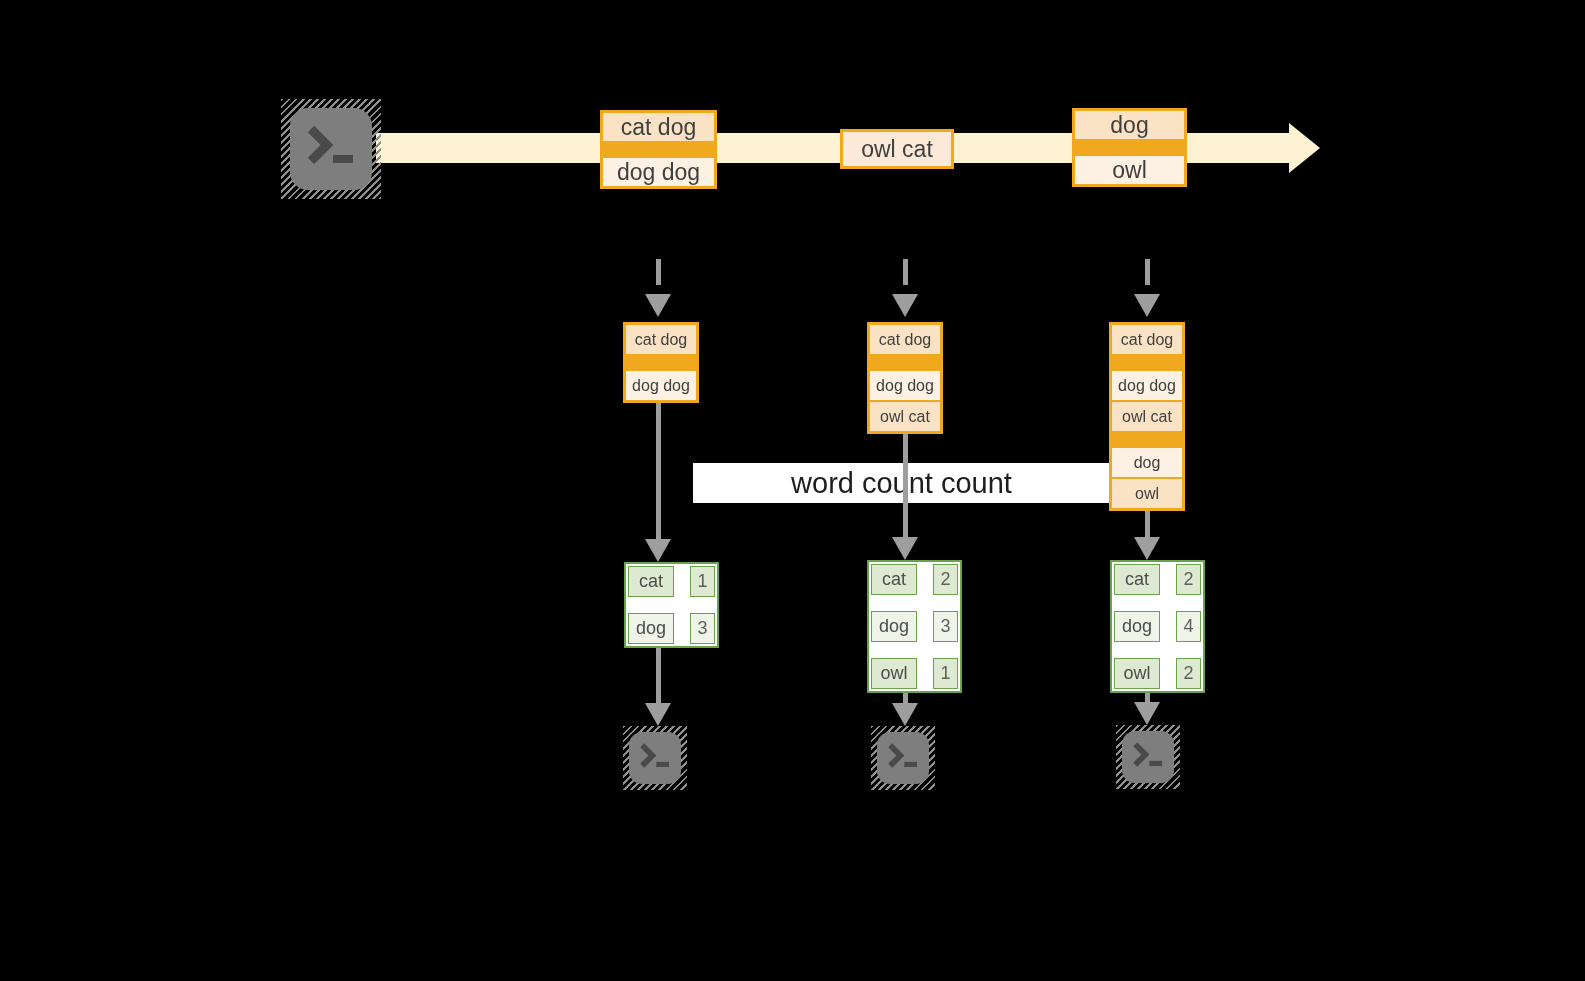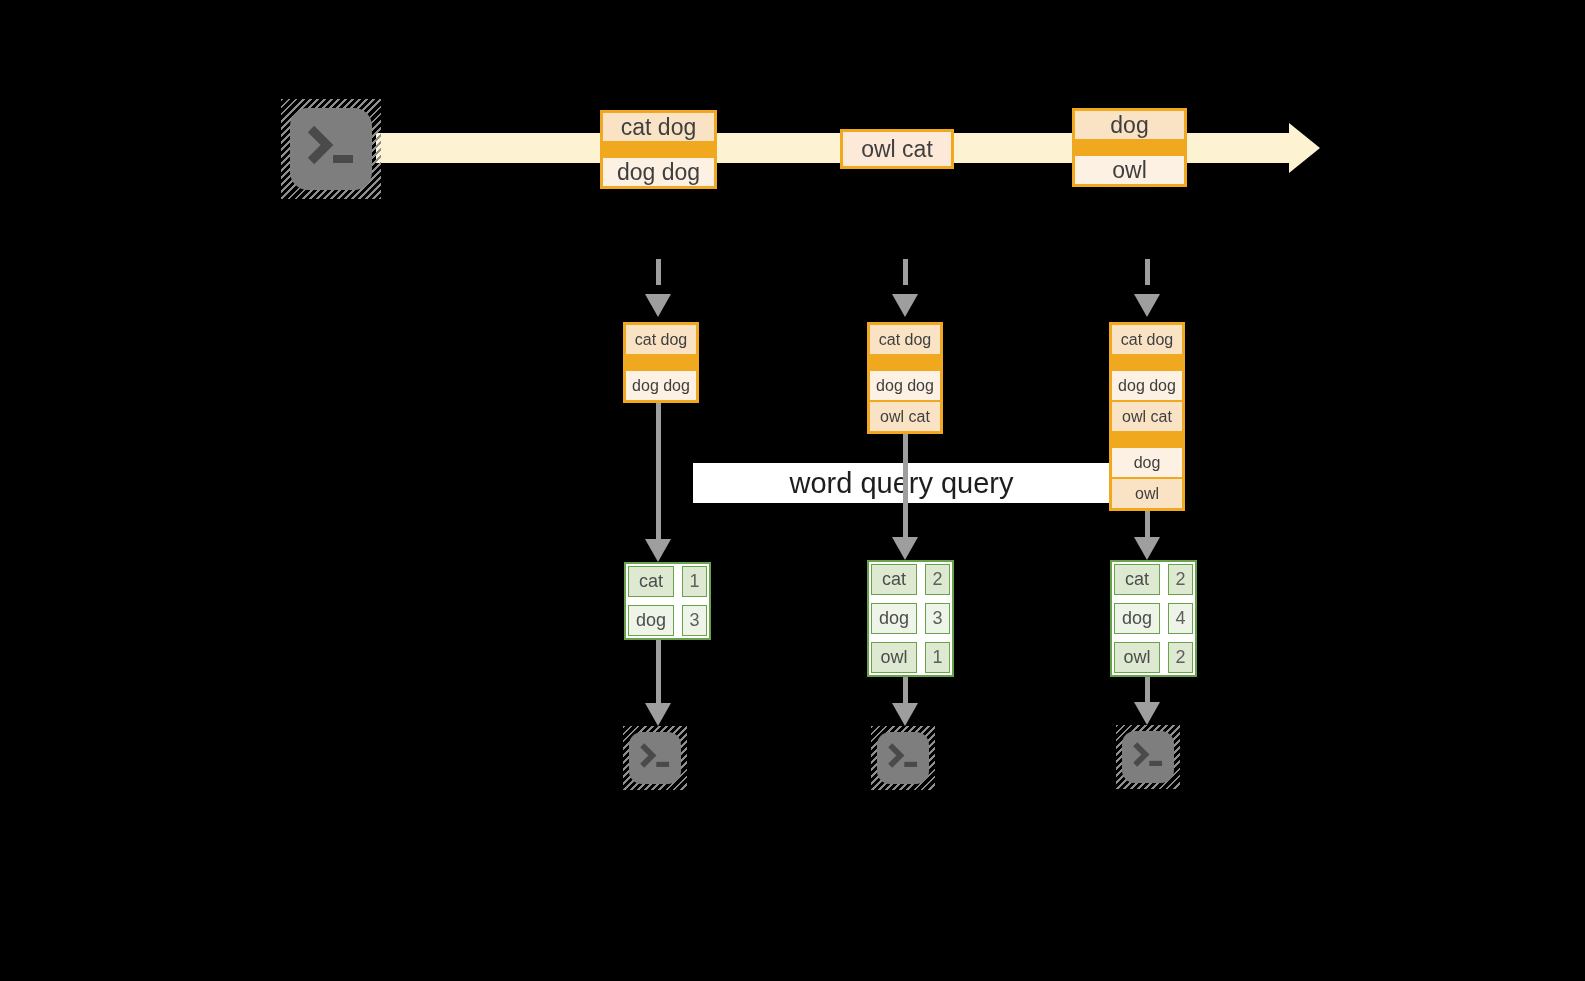--- a/index.html
+++ b/index.html
@@ -40,21 +40,21 @@
   .arrow-v.dashed .shaft{flex:0 0 26px;}
   .arrow-v.dashed .gapper{flex:0 0 9px;}
   .arrow-v .head{width:0;height:0;border-left:13px solid transparent;
     border-right:13px solid transparent;border-top:23px solid #9e9e9e;}
   
   .banner{position:absolute;left:693px;top:463px;width:417px;height:40px;background:#ffffff;z-index:10;
     display:flex;align-items:center;justify-content:center;
     font-size:29px;color:#1e1e1e;}
   
   .count-table{position:absolute;z-index:20;background:#ffffff;border:2px solid #68a34a;
-    display:grid;grid-template-columns:46px 25px;gap:8px;padding:2px;}
+    display:grid;grid-template-columns:46px 25px;gap:16px;padding:2px;}
   .count-table .cell{border:1px solid #68a34a;height:29px;
     display:flex;align-items:center;justify-content:center;font-size:18px;}
   .count-table .word{color:#4d4d4d;}
   .count-table .num{color:#5f5f5f;}
   .fillA{background:#dde9d1;}
   .fillB{background:#eef4e8;}
 </style>
 </head>
 <body>
 
@@ -109,21 +109,21 @@
     <div class="row peach">owl cat</div>
   </div>
   <div class="stack" style="left:1109px;top:322px">
     <div class="row peach">cat dog</div>
     <div class="row cream">dog dog</div>
     <div class="row peach">owl cat</div>
     <div class="row cream">dog</div>
     <div class="row peach">owl</div>
   </div>
 
-  <div class="banner">word query query</div>
+  <div class="banner">word count count</div>
 
   <div class="arrow-v" style="left:645px;top:384px;height:178px">
     <div class="shaft"></div>
       <div class="head"></div>
   </div>
   <div class="arrow-v" style="left:892px;top:415px;height:145px">
     <div class="shaft"></div>
       <div class="head"></div>
   </div>
   <div class="arrow-v" style="left:1134px;top:478px;height:82px">

